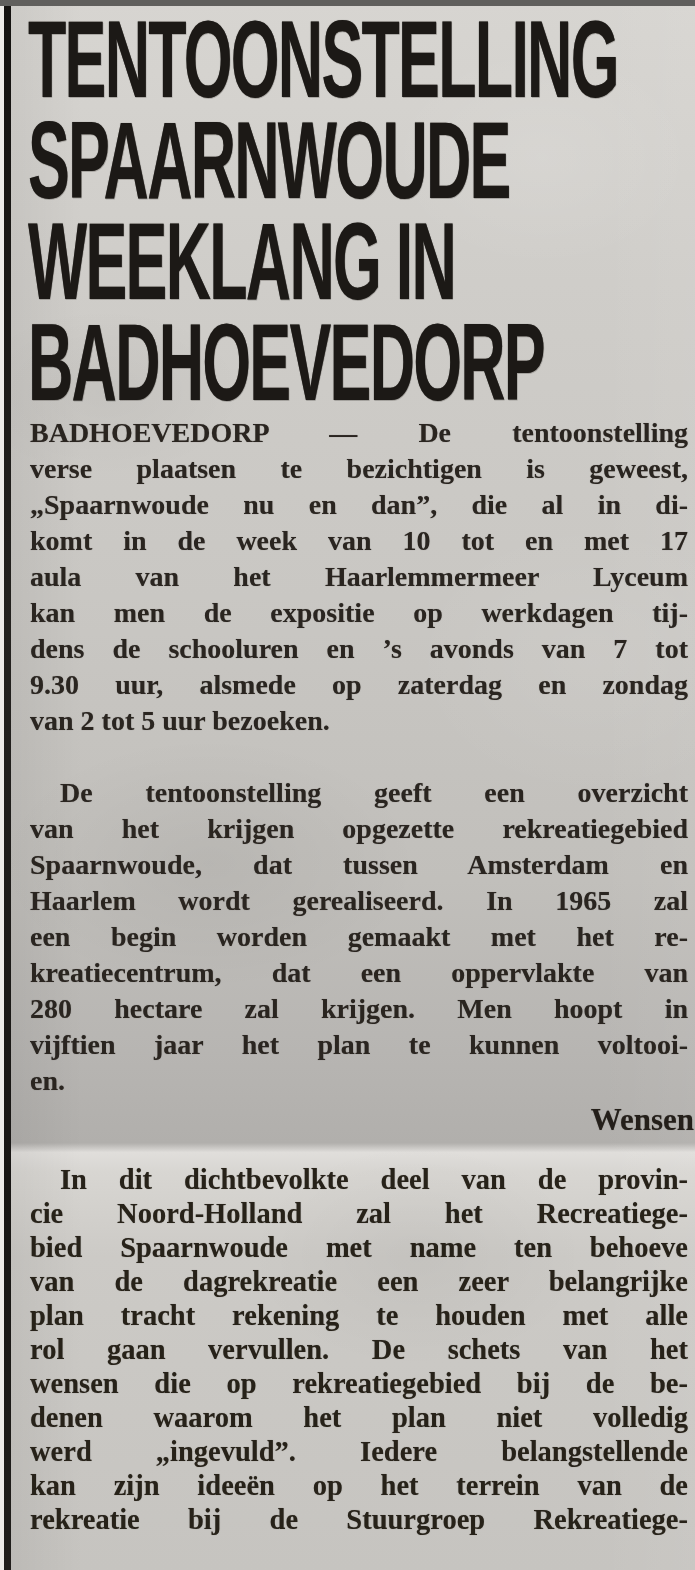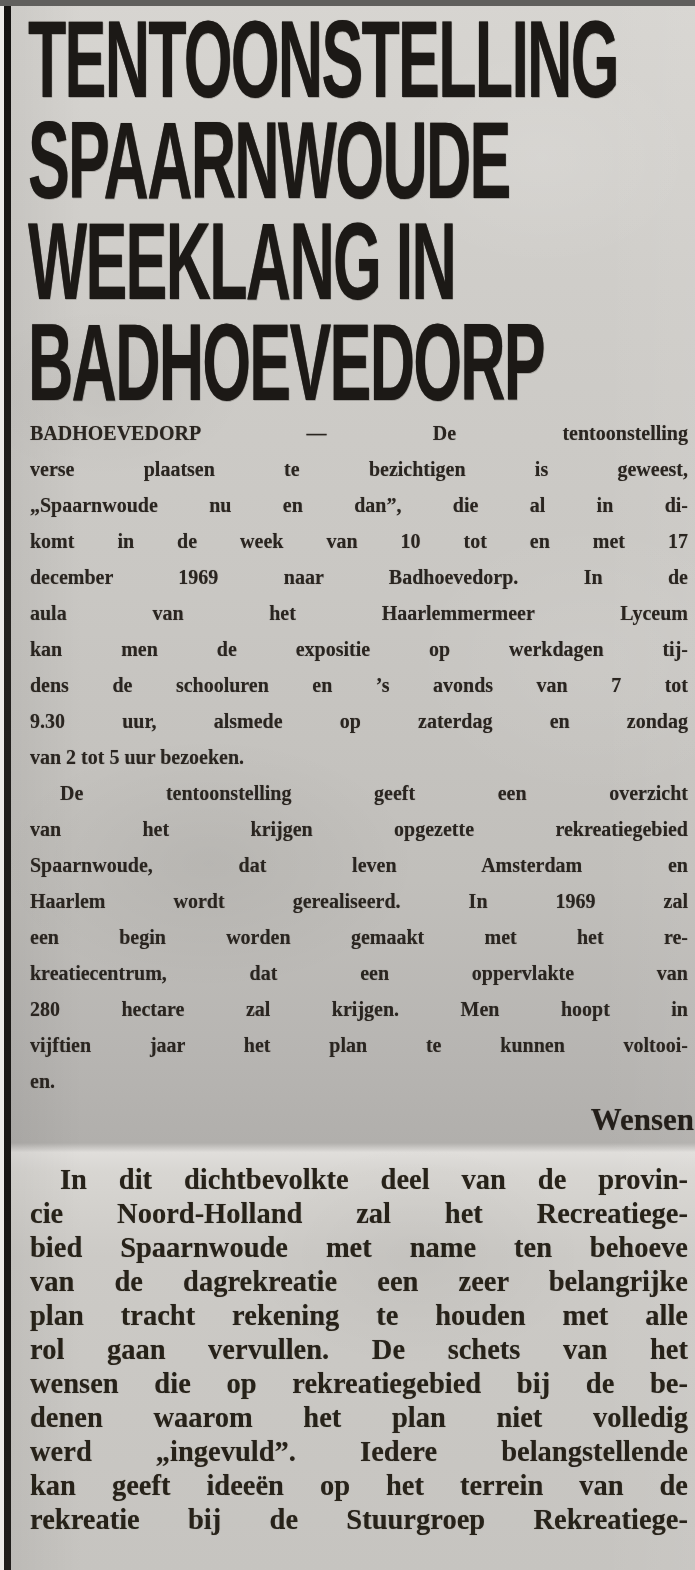--- a/index.html
+++ b/index.html
@@ -77,21 +77,21 @@
     white-space: nowrap;
     text-shadow: 0 0 1px rgba(20,16,12,0.6), 1px 1px 0 rgba(20,16,12,0.18);
   }
 
   .para {
     position: absolute;
     left: 30px;
     width: 658px;
     font-weight: bold;
     color: #2a2520;
-    font-size: 20px;
+    font-size: 28px;
     line-height: 36px;
     z-index: 1;
     text-shadow: 0 0 1px rgba(30,25,20,0.35);
   }
   .para .tline { text-align: justify; text-align-last: justify; }
   .para .tline.lastline { text-align-last: left; }
   .para.indent .tline:first-child { text-indent: 30px; }
 
   .para-1 { top: 415px; }
   .para-2 { top: 775px; }
@@ -123,49 +123,48 @@
     <div class="hl-line"><span class="hl-text">SPAARNWOUDE</span></div>
     <div class="hl-line"><span class="hl-text">WEEKLANG IN</span></div>
     <div class="hl-line"><span class="hl-text">BADHOEVEDORP</span></div>
   </div>
 
   <div class="para para-1">
       <div class="tline">BADHOEVEDORP — De tentoonstelling</div>
       <div class="tline">verse plaatsen te bezichtigen is geweest,</div>
       <div class="tline">„Spaarnwoude nu en dan”, die al in di-</div>
       <div class="tline">komt in de week van 10 tot en met 17</div>
-      <div class="tline">december 1969 naar Badhoevedorp. In de</div>
       <div class="tline">aula van het Haarlemmermeer Lyceum</div>
       <div class="tline">kan men de expositie op werkdagen tij-</div>
       <div class="tline">dens de schooluren en ’s avonds van 7 tot</div>
       <div class="tline">9.30 uur, alsmede op zaterdag en zondag</div>
       <div class="tline lastline">van 2 tot 5 uur bezoeken.</div>
     </div>
 
   <div class="para para-2 indent">
       <div class="tline">De tentoonstelling geeft een overzicht</div>
       <div class="tline">van het krijgen opgezette rekreatiegebied</div>
-      <div class="tline">Spaarnwoude, dat leven Amsterdam en</div>
-      <div class="tline">Haarlem wordt gerealiseerd. In 1969 zal</div>
+      <div class="tline">Spaarnwoude, dat tussen Amsterdam en</div>
+      <div class="tline">Haarlem wordt gerealiseerd. In 1965 zal</div>
       <div class="tline">een begin worden gemaakt met het re-</div>
       <div class="tline">kreatiecentrum, dat een oppervlakte van</div>
       <div class="tline">280 hectare zal krijgen. Men hoopt in</div>
       <div class="tline">vijftien jaar het plan te kunnen voltooi-</div>
       <div class="tline lastline">en.</div>
     </div>
 
   <div class="subheading">Wensen</div>
 
   <div class="para para-3 indent">
       <div class="tline">In dit dichtbevolkte deel van de provin-</div>
       <div class="tline">cie Noord-Holland zal het Recreatiege-</div>
       <div class="tline">bied Spaarnwoude met name ten behoeve</div>
       <div class="tline">van de dagrekreatie een zeer belangrijke</div>
       <div class="tline">plan tracht rekening te houden met alle</div>
       <div class="tline">rol gaan vervullen. De schets van het</div>
       <div class="tline">wensen die op rekreatiegebied bij de be-</div>
       <div class="tline">denen waarom het plan niet volledig</div>
       <div class="tline">werd „ingevuld”. Iedere belangstellende</div>
-      <div class="tline">kan geeft ideeën op het terrein van de</div>
+      <div class="tline">kan zijn ideeën op het terrein van de</div>
       <div class="tline">rekreatie bij de Stuurgroep Rekreatiege-</div>
     </div>
 
 </div>
 
 </body></html>

